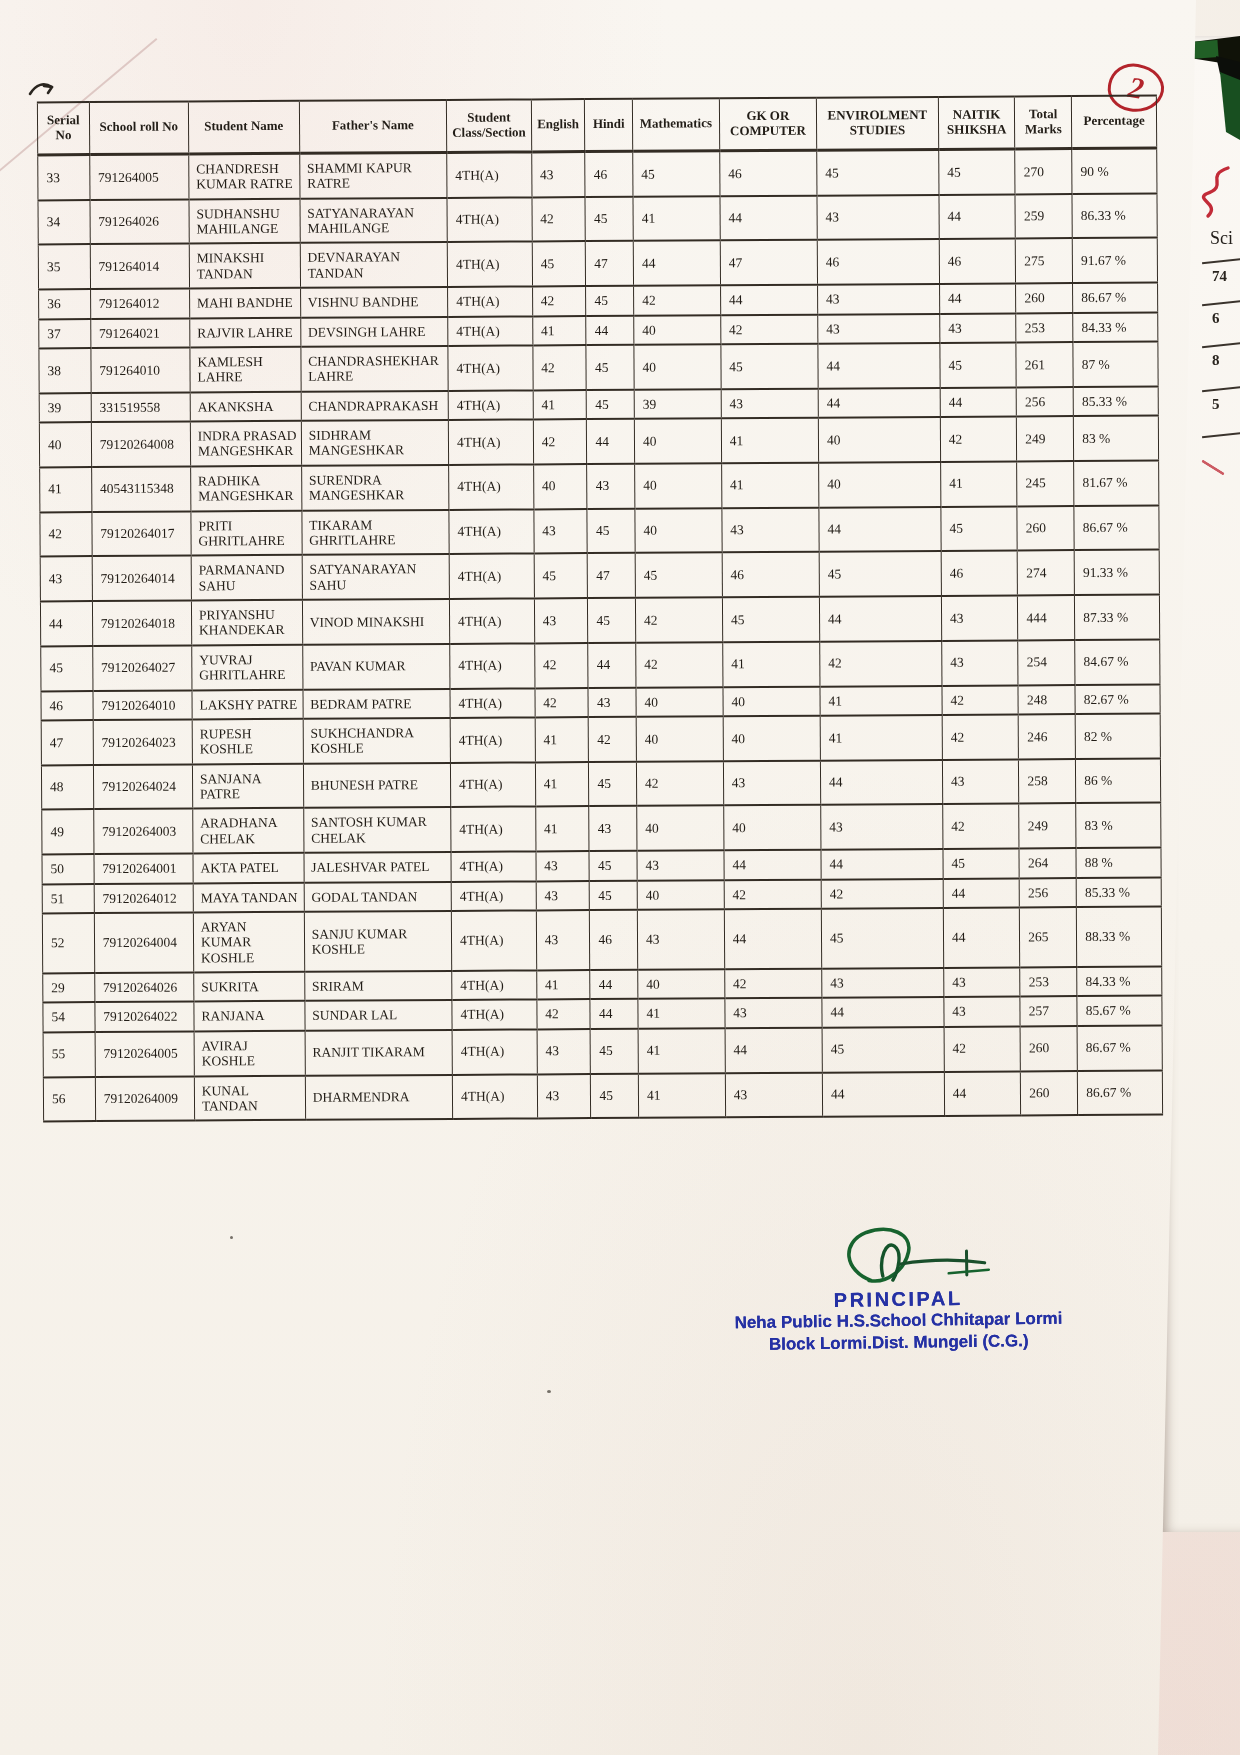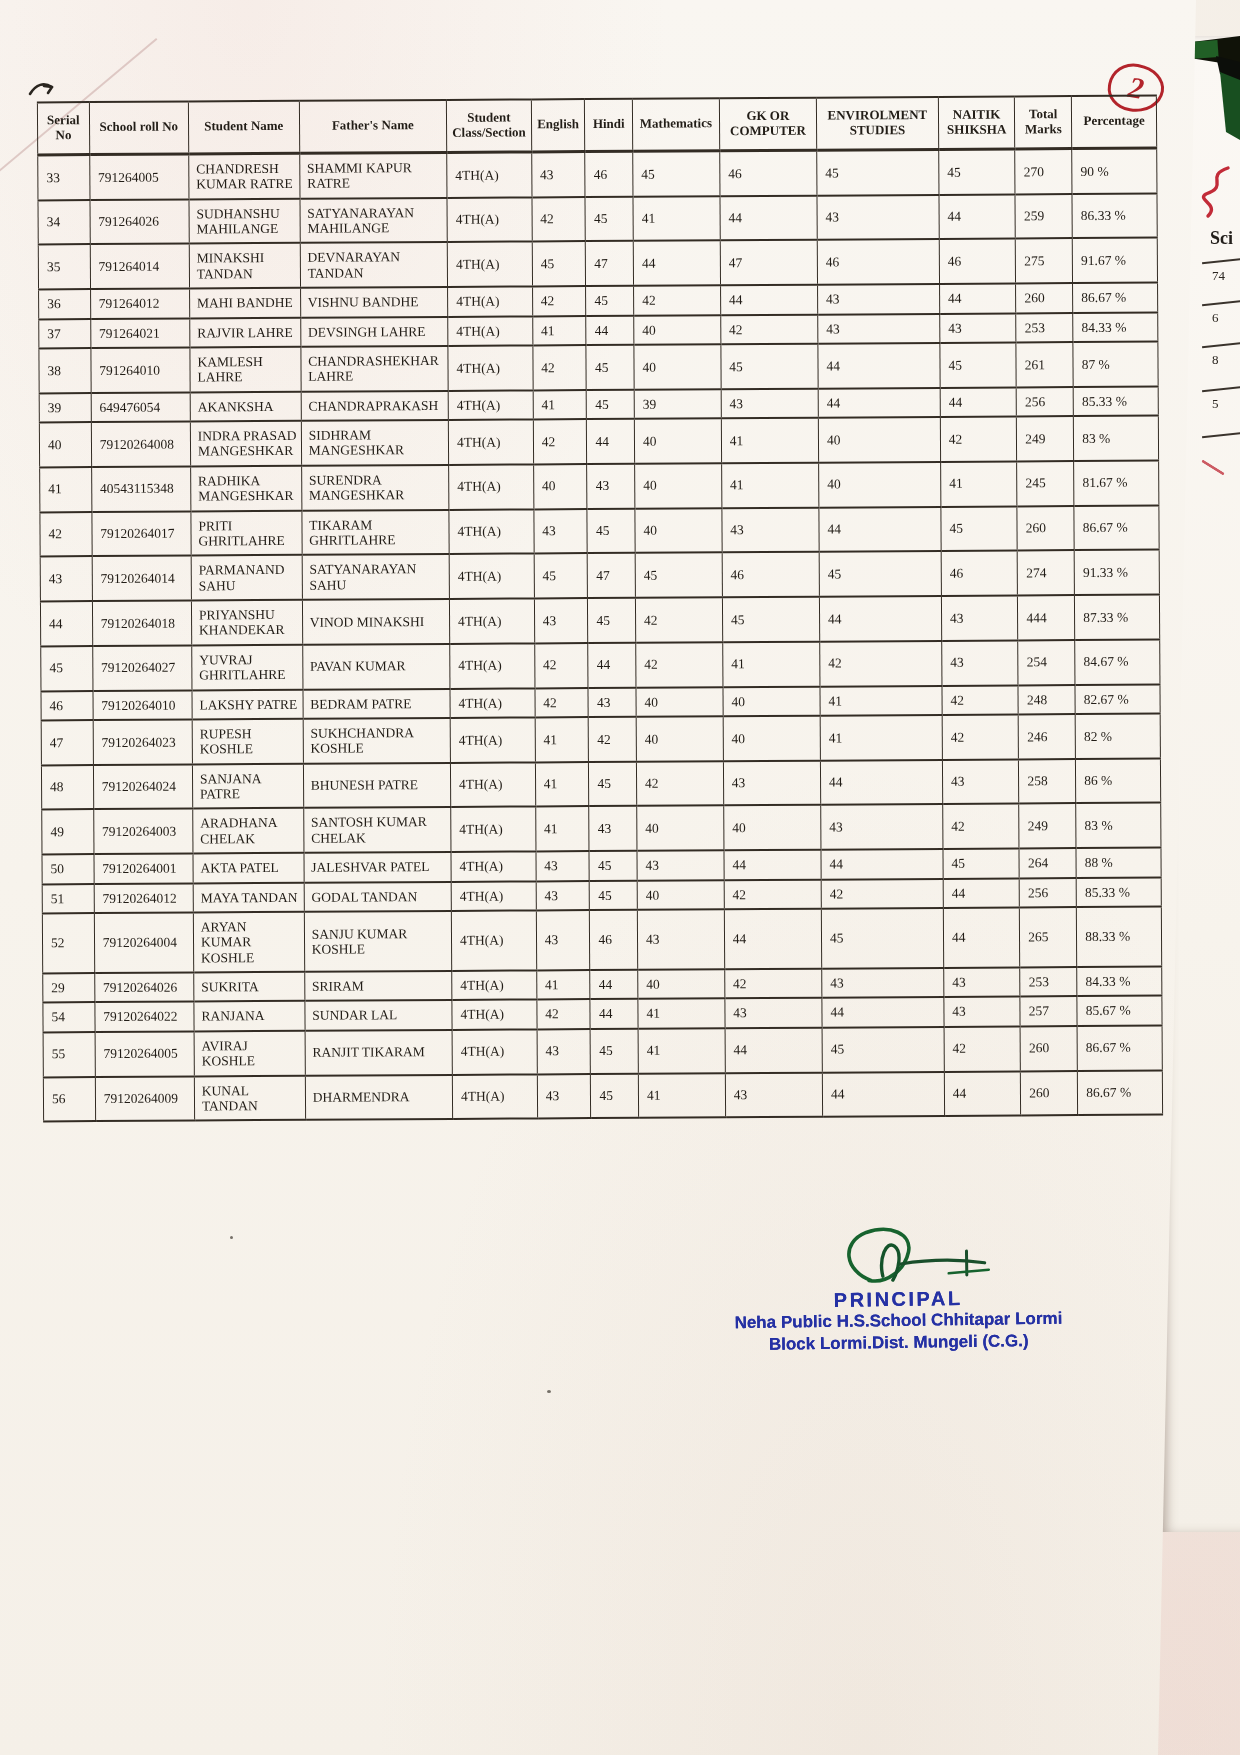--- a/index.html
+++ b/index.html
@@ -19,29 +19,29 @@
   
   .back-sheet {
     position:absolute; right:0; top:36px; width:80px; height:1496px;
     background:linear-gradient(180deg,#fbf8f4 0%, #f7f3ec 60%, #f4efe7 100%);
     box-shadow: inset 10px 0 12px -4px rgba(95,72,60,0.45);
     z-index:1;
   }
   .back-sheet .corner-art { position:absolute; top:0; right:0; }
   .adj-scribble { position:absolute; top:128px; left:34px; }
   .adj-subject {
-    position:absolute; top:192px; left:50px; font-weight:bold; font-size:18px;
+    position:absolute; top:192px; left:50px; font-weight:normal; font-size:18px;
     color:#24201c; white-space:nowrap;
   }
   .adj-line {
     position:absolute; left:42px; width:44px; border-top:2px solid #3a332c;
     transform:rotate(-6deg);
   }
   .adj-num {
-    position:absolute; left:52px; font-size:13px; color:#2a251f; font-weight:normal;
+    position:absolute; left:52px; font-size:15px; color:#2a251f; font-weight:bold;
   }
   .adj-red-tick {
     position:absolute; top:430px; left:40px; width:26px; border-top:3px solid #c23540;
     transform:rotate(32deg); border-radius:2px; opacity:.8;
   }
   
   .front-page {
     position:absolute; inset:0; z-index:2;
     background:
       radial-gradient(ellipse at 20% 0%, rgba(235,195,190,0.18), transparent 30%),
@@ -266,21 +266,21 @@
         <td class="cell-num">45</td>
         <td class="cell-num">40</td>
         <td class="cell-num">45</td>
         <td class="cell-num">44</td>
         <td class="cell-num">45</td>
         <td class="cell-total">261</td>
         <td class="cell-pct">87 %</td>
       </tr>
       <tr>
         <td class="cell-serial">39</td>
-        <td class="cell-roll">649476054</td>
+        <td class="cell-roll">331519558</td>
         <td class="cell-name">AKANKSHA</td>
         <td class="cell-father">CHANDRAPRAKASH</td>
         <td class="cell-class">4TH(A)</td>
         <td class="cell-num">41</td>
         <td class="cell-num">45</td>
         <td class="cell-num">39</td>
         <td class="cell-num">43</td>
         <td class="cell-num">44</td>
         <td class="cell-num">44</td>
         <td class="cell-total">256</td>

